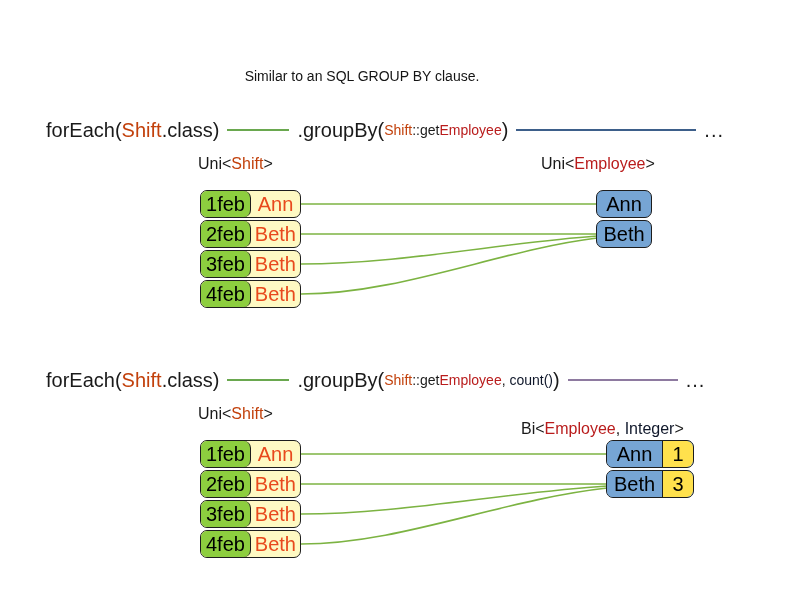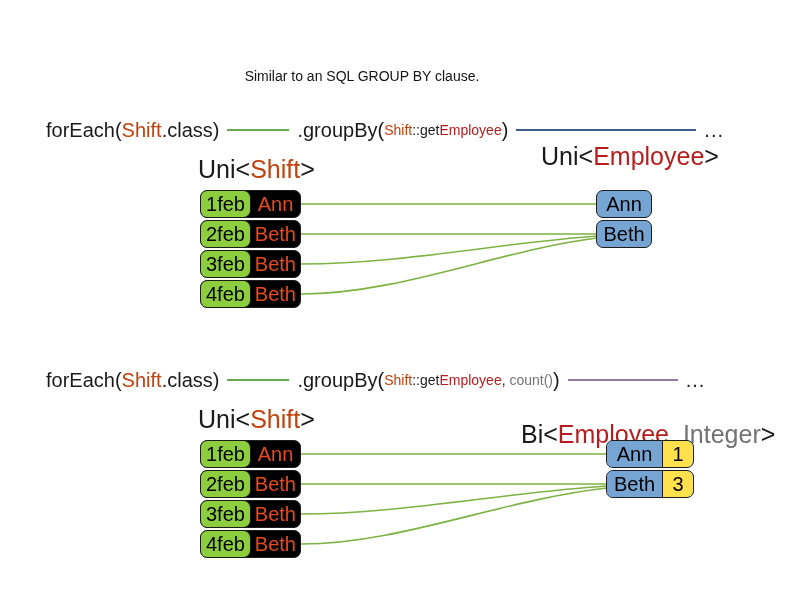--- a/index.html
+++ b/index.html
@@ -50,21 +50,21 @@
     font-size: 20px;
     white-space: nowrap;
     color: #1a1a1a;
     display: flex;
     align-items: center;
     height: 28px;
   }
   .codeline .seg { white-space: pre; }
   .tok-shift   { color: #c2410c; }
   .tok-emp     { color: #b91c1c; }
-  .tok-count   { color: #737373; }
+  .tok-count   { color: #0f172a; }
   .tok-plain   { color: #1a1a1a; }
   .small-tok   { font-size: 14px; }
 
   .hrule {
     display: inline-block;
     height: 0;
     border-top: 2px solid #6aa84f;
     margin: 0 8px;
     vertical-align: middle;
   }
@@ -73,21 +73,21 @@
   .hrule.purple { border-top-color: #8e7aa0; }
   .ellipsis {
     font-size: 20px;
     letter-spacing: 1px;
     color: #1a1a1a;
   }
 
   
   .typecap {
     position: absolute;
-    font-size: 25px;
+    font-size: 16px;
     white-space: nowrap;
     color: #1a1a1a;
   }
 
   
   .boxgroup { position: absolute; }
 
   .fact {
     position: absolute;
     display: flex;
@@ -102,21 +102,21 @@
   }
   .fact .cell {
     display: flex;
     align-items: center;
     justify-content: center;
     padding: 0 4px;
     box-sizing: border-box;
     white-space: nowrap;
   }
   .fact.shift {
-    background: #000000;
+    background: #fef9c3;
     width: 101px;
   }
   .fact.shift .cell-date {
     width: 50px;
     color: #000000;
     border-right: 1.6px solid #1d1d1d;
     border-radius: 0 7px 7px 0;
     background: #8dce3f;
   }
   .fact.shift .cell-name {
@@ -193,21 +193,21 @@
       <span class="seg small-tok tok-emp">Employee</span>
       <span class="seg tok-plain">)</span>
     <span class="hrule blue" style="width:180px;"></span>
     <span class="ellipsis">...</span>
   </div>
 
   <div class="typecap" style="left:198px; top:155px;">
     <span class="tok-plain">Uni&lt;</span><span class="tok-shift">Shift</span><span class="tok-plain">&gt;</span>
   </div>
 
-  <div class="typecap" style="left:541px; top:142px;">
+  <div class="typecap" style="left:541px; top:155px;">
     <span class="tok-plain">Uni&lt;</span><span class="tok-emp">Employee</span><span class="tok-plain">&gt;</span>
   </div>
 
   <div class="boxgroup">
     <div class="fact shift" style="left:200px; top:190px; position:absolute;">
       <span class="cell cell-date">1feb</span>
       <span class="cell cell-name">Ann</span>
     </div>
     <div class="fact shift" style="left:200px; top:220px; position:absolute;">
       <span class="cell cell-date">2feb</span>

